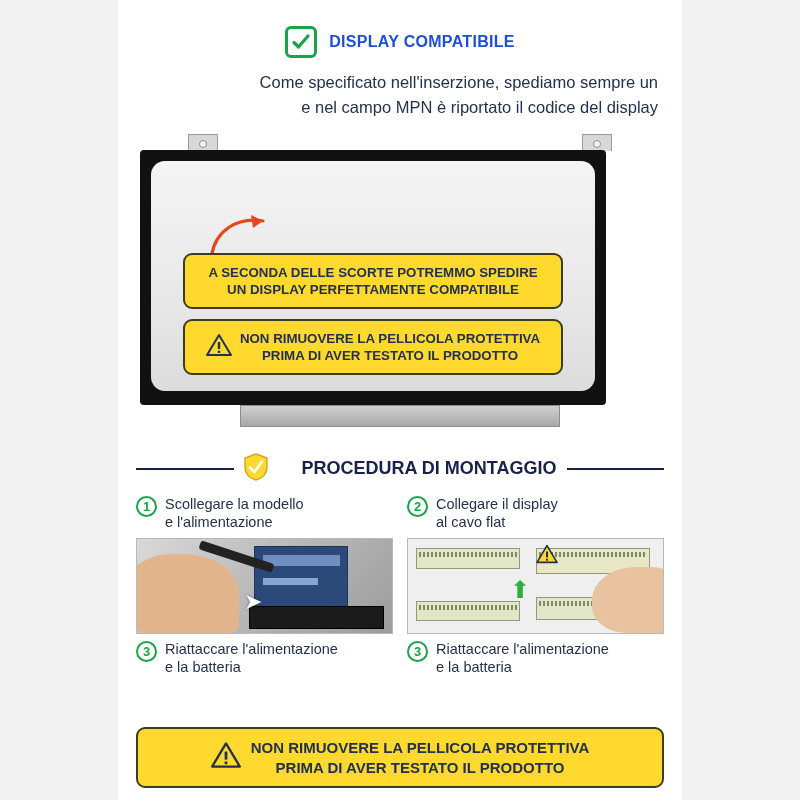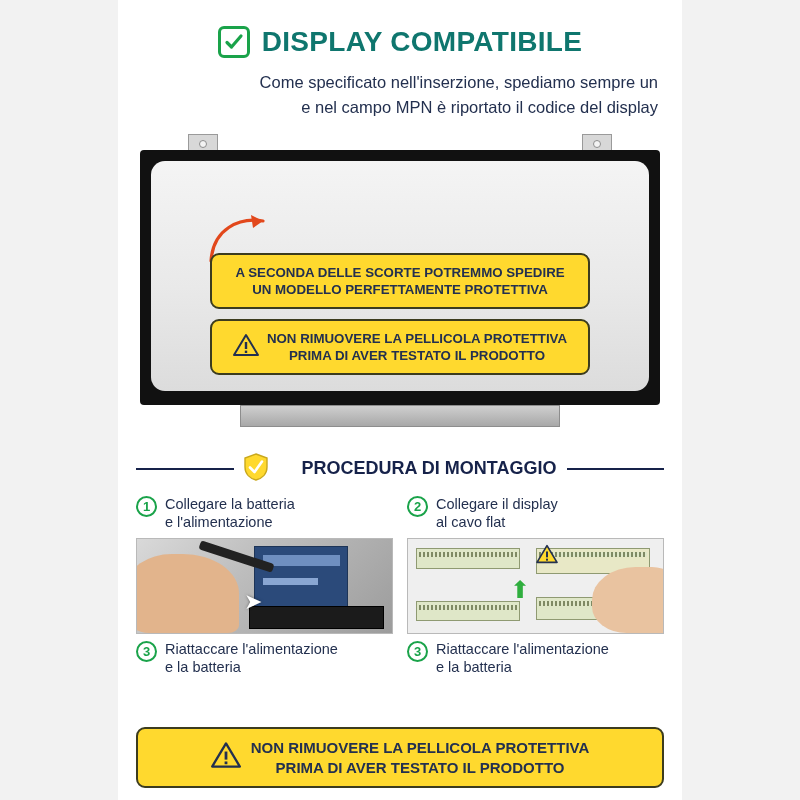--- a/index.html
+++ b/index.html
@@ -54,23 +54,23 @@
     border-radius: 6px;
     background: #ffffff;
     border: 3px solid #1aa34a;
     box-sizing: border-box;
     display: flex;
     align-items: center;
     justify-content: center;
   }
   .check-badge svg { display: block; }
   .header-title {
-    font-size: 28px;
+    font-size: 16px;
     font-weight: bold;
-    color: #0f766e;
+    color: #1d4ed8;
     letter-spacing: .3px;
   }
 
   .intro {
     margin: 12px 24px 0 24px;
     text-align: right;
     font-size: 16.5px;
     line-height: 1.5;
     color: #23304f;
   }
@@ -105,21 +105,21 @@
     border: 1px solid #8e8e8e;
     box-sizing: border-box;
   }
   .ear-left { left: 48px; }
   .ear-right { right: 48px; }
 
   .panel {
     position: absolute;
     left: 0;
     top: 16px;
-    width: 520px;
+    width: 466px;
     height: 255px;
     background: #111111;
     border-radius: 4px;
     box-sizing: border-box;
     padding: 11px 11px 14px 11px;
   }
   .screen {
     width: 100%;
     height: 100%;
     background: linear-gradient(180deg,#f4f4f4 0%, #e9e9e9 55%, #dcdcdc 100%);
@@ -347,21 +347,21 @@
 
           <span class="arrow-curve">
             <svg width="70" height="56" viewBox="0 0 70 56" aria-hidden="true">
               <path d="M8 52 C10 20 36 8 60 12" fill="none" stroke="#e2481c" stroke-width="3.2" stroke-linecap="round"></path>
               <path d="M60 12 L48 6 L50 19 Z" fill="#e2481c"></path>
             </svg>
           </span>
 
           <div class="yellow-box yellow-box-1">
             <div>A SECONDA DELLE SCORTE POTREMMO SPEDIRE</div>
-            <div>UN MODELLO PERFETTAMENTE PROTETTIVA</div>
+            <div>UN DISPLAY PERFETTAMENTE COMPATIBILE</div>
           </div>
 
           <div class="yellow-box yellow-box-2">
             <span class="warn-tri">
               <svg width="26" height="24" viewBox="0 0 26 24" aria-hidden="true">
                 <path d="M13 2 L25 22 L1 22 Z" fill="#ffd92e" stroke="#23304f" stroke-width="2" stroke-linejoin="round"></path>
                 <rect x="11.8" y="9" width="2.4" height="7" fill="#23304f"></rect>
                 <rect x="11.8" y="17.6" width="2.4" height="2.4" fill="#23304f"></rect>
               </svg>
             </span>
@@ -386,21 +386,21 @@
       </span>
       <span class="section-title">PROCEDURA DI MONTAGGIO</span>
       <span class="rule"></span>
     </div>
 
     <div class="steps-grid">
 
       <div class="step">
         <span class="step-num">1</span>
         <span class="step-text">
-          <span>Collegare la batteria</span><br>
+          <span>Scollegare la modello</span><br>
           <span>e l'alimentazione</span>
         </span>
       </div>
 
       <div class="step">
         <span class="step-num">2</span>
         <span class="step-text">
           <span>Collegare il display</span><br>
           <span>al cavo flat</span>
         </span>

